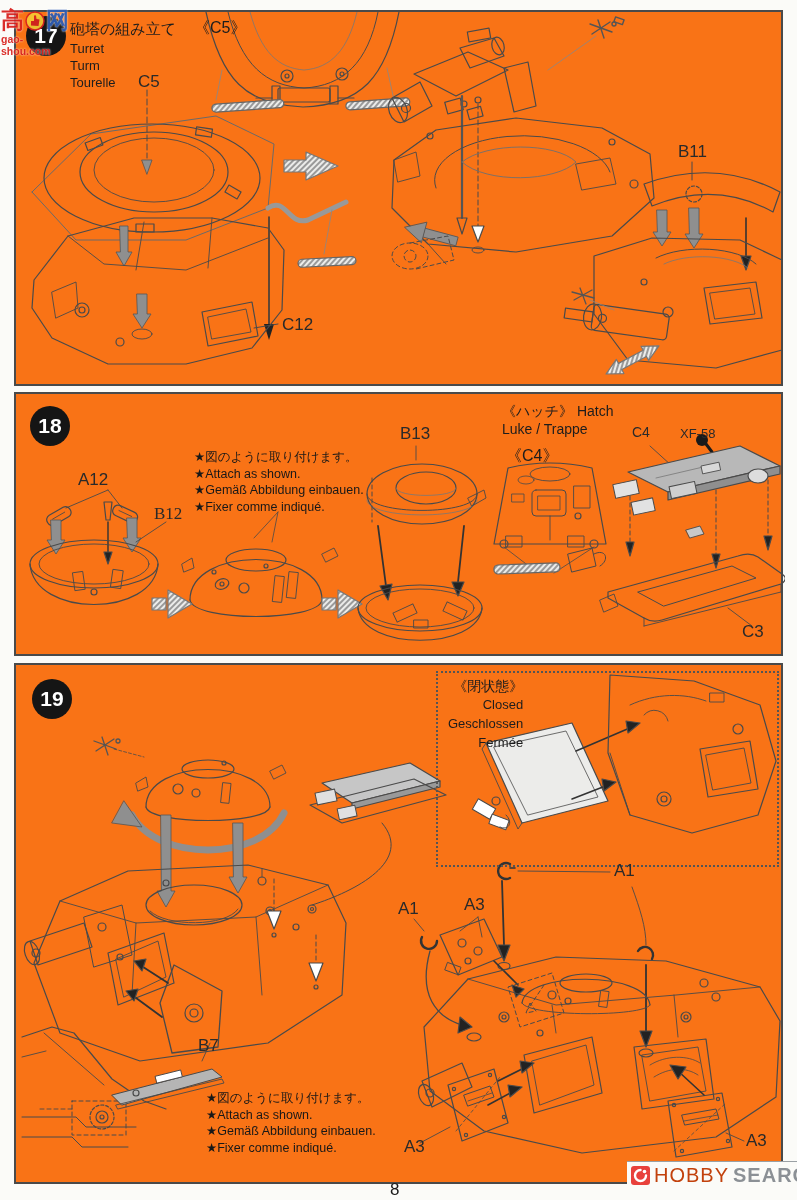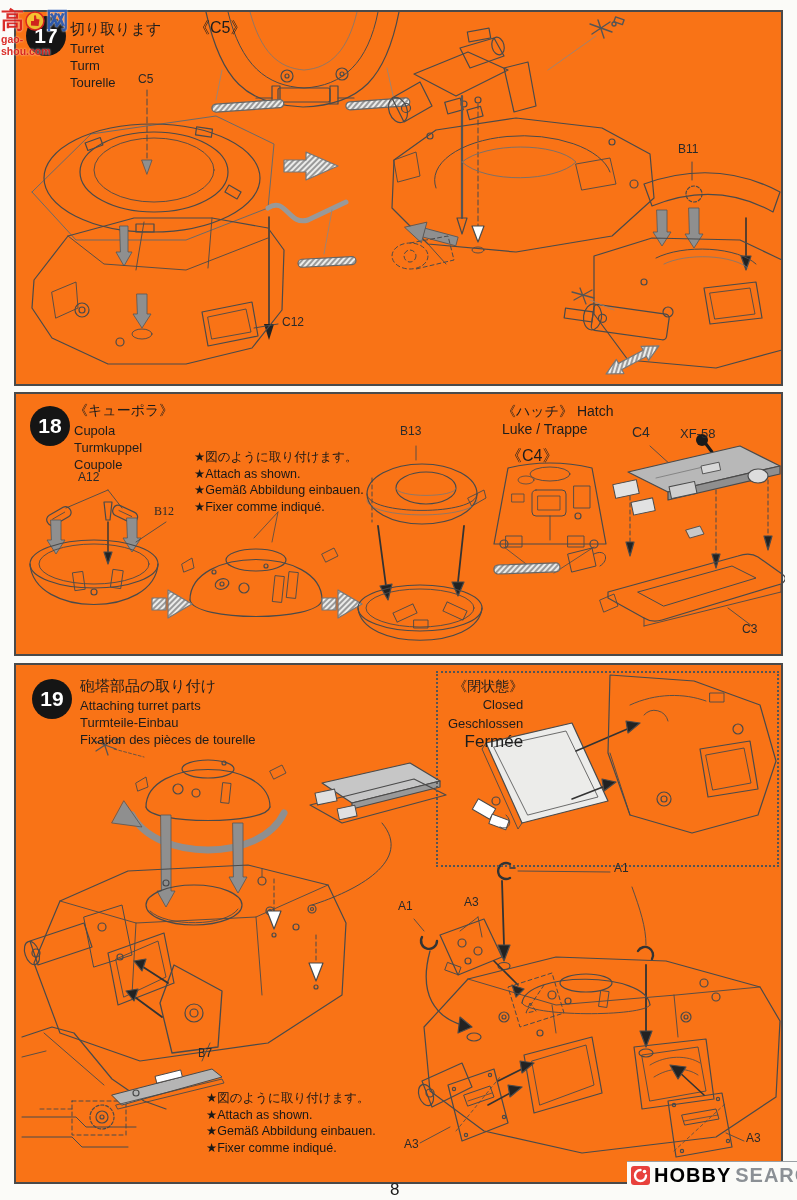--- a/index.html
+++ b/index.html
@@ -5,38 +5,38 @@
   html,body{margin:0;padding:0;background:#e9e9e6;}
   #sheet{position:relative;width:797px;height:1200px;background:#fbfbf8;
     font-family:"Liberation Sans","DejaVu Sans",sans-serif;color:#222;overflow:hidden;}
   .stepbox{position:absolute;border:2px solid #4a4a4a;background:#f97316;box-sizing:border-box;}
   .art{position:absolute;left:0;top:0;pointer-events:none;}
   svg{stroke-linejoin:round;stroke-linecap:round;}
   .badge{position:absolute;width:40px;height:40px;border-radius:50%;background:#151515;
     color:#fff;font-weight:bold;font-size:21px;display:flex;align-items:center;justify-content:center;}
   .titleblock{position:absolute;line-height:17px;font-size:13px;color:#1d1d1d;}
   .titleblock .ja{font-size:15px;margin-bottom:3px;}
-  .plabel{position:absolute;font-size:12px;color:#2a2a2a;}
+  .plabel{position:absolute;font-size:17px;color:#2a2a2a;}
   .plabel.big{font-size:14px;}
   .callout{position:absolute;font-size:16px;color:#1d1d1d;}
   .sub{position:absolute;font-size:14px;color:#1d1d1d;line-height:18px;}
   .note{position:absolute;font-size:12.5px;line-height:16.5px;color:#181818;}
   .dotted{position:absolute;border:2px dotted #555;box-sizing:border-box;}
   .small13{font-size:13px;}
   
   #wm-gs{position:absolute;left:1px;top:5px;width:70px;z-index:30;opacity:.95;}
   #wm-gs .row{display:flex;align-items:center;gap:1px;}
   #wm-gs .zh-red{color:#d9231f;font-size:23px;font-weight:bold;text-shadow:0 0 2px #fff;}
   #wm-gs .zh-blue{color:#2f5db3;font-size:23px;font-weight:bold;text-shadow:0 0 2px #fff;}
   #wm-gs .dom{display:block;color:#d9231f;font-size:10.5px;font-weight:bold;letter-spacing:0;
     text-shadow:0 0 2px #fff;margin-top:-3px;}
   
   #wm-hs{position:absolute;left:627px;top:1161px;display:flex;align-items:center;gap:4px;
     background:#fbfbf8;padding:2px 4px;z-index:30;border-top:1px solid #9aa0a4;}
-  #wm-hs .b1{color:#000000;font-weight:bold;font-size:20px;letter-spacing:1px;}
+  #wm-hs .b1{color:#c2410c;font-weight:normal;font-size:20px;letter-spacing:1px;}
   #wm-hs .b2{color:#8b9095;font-weight:bold;font-size:20px;letter-spacing:1px;}
   #pageno{position:absolute;left:390px;top:1180px;font-size:17px;color:#1a1a1a;}
 </style>
 </head>
 <body>
 
 <div id="sheet">
 
   <div class="stepbox" style="left:14px;top:10px;width:769px;height:376px;">
     <svg class="art" width="769" height="372" viewBox="0 0 769 372">
@@ -206,21 +206,21 @@
           <g transform="translate(590,362) rotate(-28)">
             <polygon points="0,0 16,-8 16,-3.5 44,-3.5 44,-8 60,0 44,8 44,3.5 16,3.5 16,8" fill="url(#st17)" stroke="#777"></polygon>
           </g>
         </g>
       </g>
     </svg>
     <div class="badge" style="left:10px;top:4px;">
         <span>17</span>
       </div>
     <div class="titleblock" style="left:54px;top:8px;">
-      <div class="ja">切り取ります</div>
+      <div class="ja">砲塔の組み立て</div>
       <div>Turret</div>
       <div>Turm</div>
       <div>Tourelle</div>
     </div>
     <span class="callout" style="left:178px;top:6px;">《C5》</span>
     <span class="plabel" style="left:122px;top:60px;">C5</span>
     <span class="plabel" style="left:266px;top:303px;text-align:right;">C12</span>
     <span class="plabel" style="left:662px;top:130px;">B11</span>
   </div>
 
@@ -381,26 +381,20 @@
           <line x1="765" y1="190" x2="765" y2="198" stroke-width="0.9"></line>
           <path d="M628,232 L765,198" stroke-width="0.9"></path>
           <polygon points="584,206 598,200 602,212 588,218" stroke-width="0.9"></polygon>
           <line x1="736" y1="232" x2="712" y2="214" stroke-width="0.9"></line>
         </g>
       </g>
     </svg>
     <div class="badge" style="left:14px;top:12px;">
         <span>18</span>
       </div>
-    <div class="titleblock" style="left:58px;top:8px;">
-      <div class="ja" style="font-size:14px;">《キューポラ》</div>
-      <div>Cupola</div>
-      <div>Turmkuppel</div>
-      <div>Coupole</div>
-    </div>
     <span class="plabel" style="left:62px;top:76px;">A12</span>
     <span class="plabel" style="left:138px;top:110px;font-family:Liberation Serif, serif;">B12</span>
     <span class="plabel" style="left:384px;top:30px;">B13</span>
     <div class="note" style="left:178px;top:55px;">
       <div>★図のように取り付けます。</div>
       <div>★Attach as shown.</div>
       <div>★Gemäß Abbildung einbauen.</div>
       <div>★Fixer comme indiqué.</div>
     </div>
     <div class="sub" style="left:486px;top:8px;">
@@ -638,38 +632,32 @@
           <line x1="658" y1="486" x2="710" y2="438" stroke-dasharray="3 3" stroke-width="0.8"></line>
           <line x1="688" y1="430" x2="662" y2="406" stroke-width="1.6" stroke="#333"></line>
           <polygon points="662,414 654,400 670,402" fill="#222"></polygon>
           <line x1="728" y1="476" x2="710" y2="468" stroke-width="0.9"></line>
         </g>
       </g>
     </svg>
     <div class="badge" style="left:16px;top:14px;">
         <span>19</span>
       </div>
-    <div class="titleblock" style="left:64px;top:12px;">
-      <div class="ja">砲塔部品の取り付け</div>
-      <div>Attaching turret parts</div>
-      <div>Turmteile-Einbau</div>
-      <div>Fixation des pièces de tourelle</div>
-    </div>
     <div class="dotted" style="left:420px;top:6px;width:343px;height:196px;text-align:right;">
       <div class="sub" style="left:10px;top:4px;">
         <span>《閉状態》</span><br>
         <span style="font-size:13px;">Closed</span><br>
         <span style="font-size:13px;">Geschlossen</span><br>
-        <span style="font-size:17px;">Fermée</span>
+        <span style="font-size:13px;">Fermée</span>
       </div>
     </div>
     <span class="plabel" style="left:598px;top:196px;">A1</span>
     <span class="plabel" style="left:382px;top:234px;">A1</span>
     <span class="plabel" style="left:448px;top:230px;">A3</span>
-    <span class="plabel" style="left:182px;top:382px;font-family:Liberation Mono, monospace;">B7</span>
+    <span class="plabel" style="left:182px;top:371px;">B7</span>
     <span class="plabel" style="left:388px;top:472px;">A3</span>
     <span class="plabel" style="left:730px;top:466px;">A3</span>
     <div class="note" style="left:190px;top:425px;">
       <div>★図のように取り付けます。</div>
       <div>★Attach as shown.</div>
       <div>★Gemäß Abbildung einbauen.</div>
       <div>★Fixer comme indiqué.</div>
     </div>
   </div>
 

